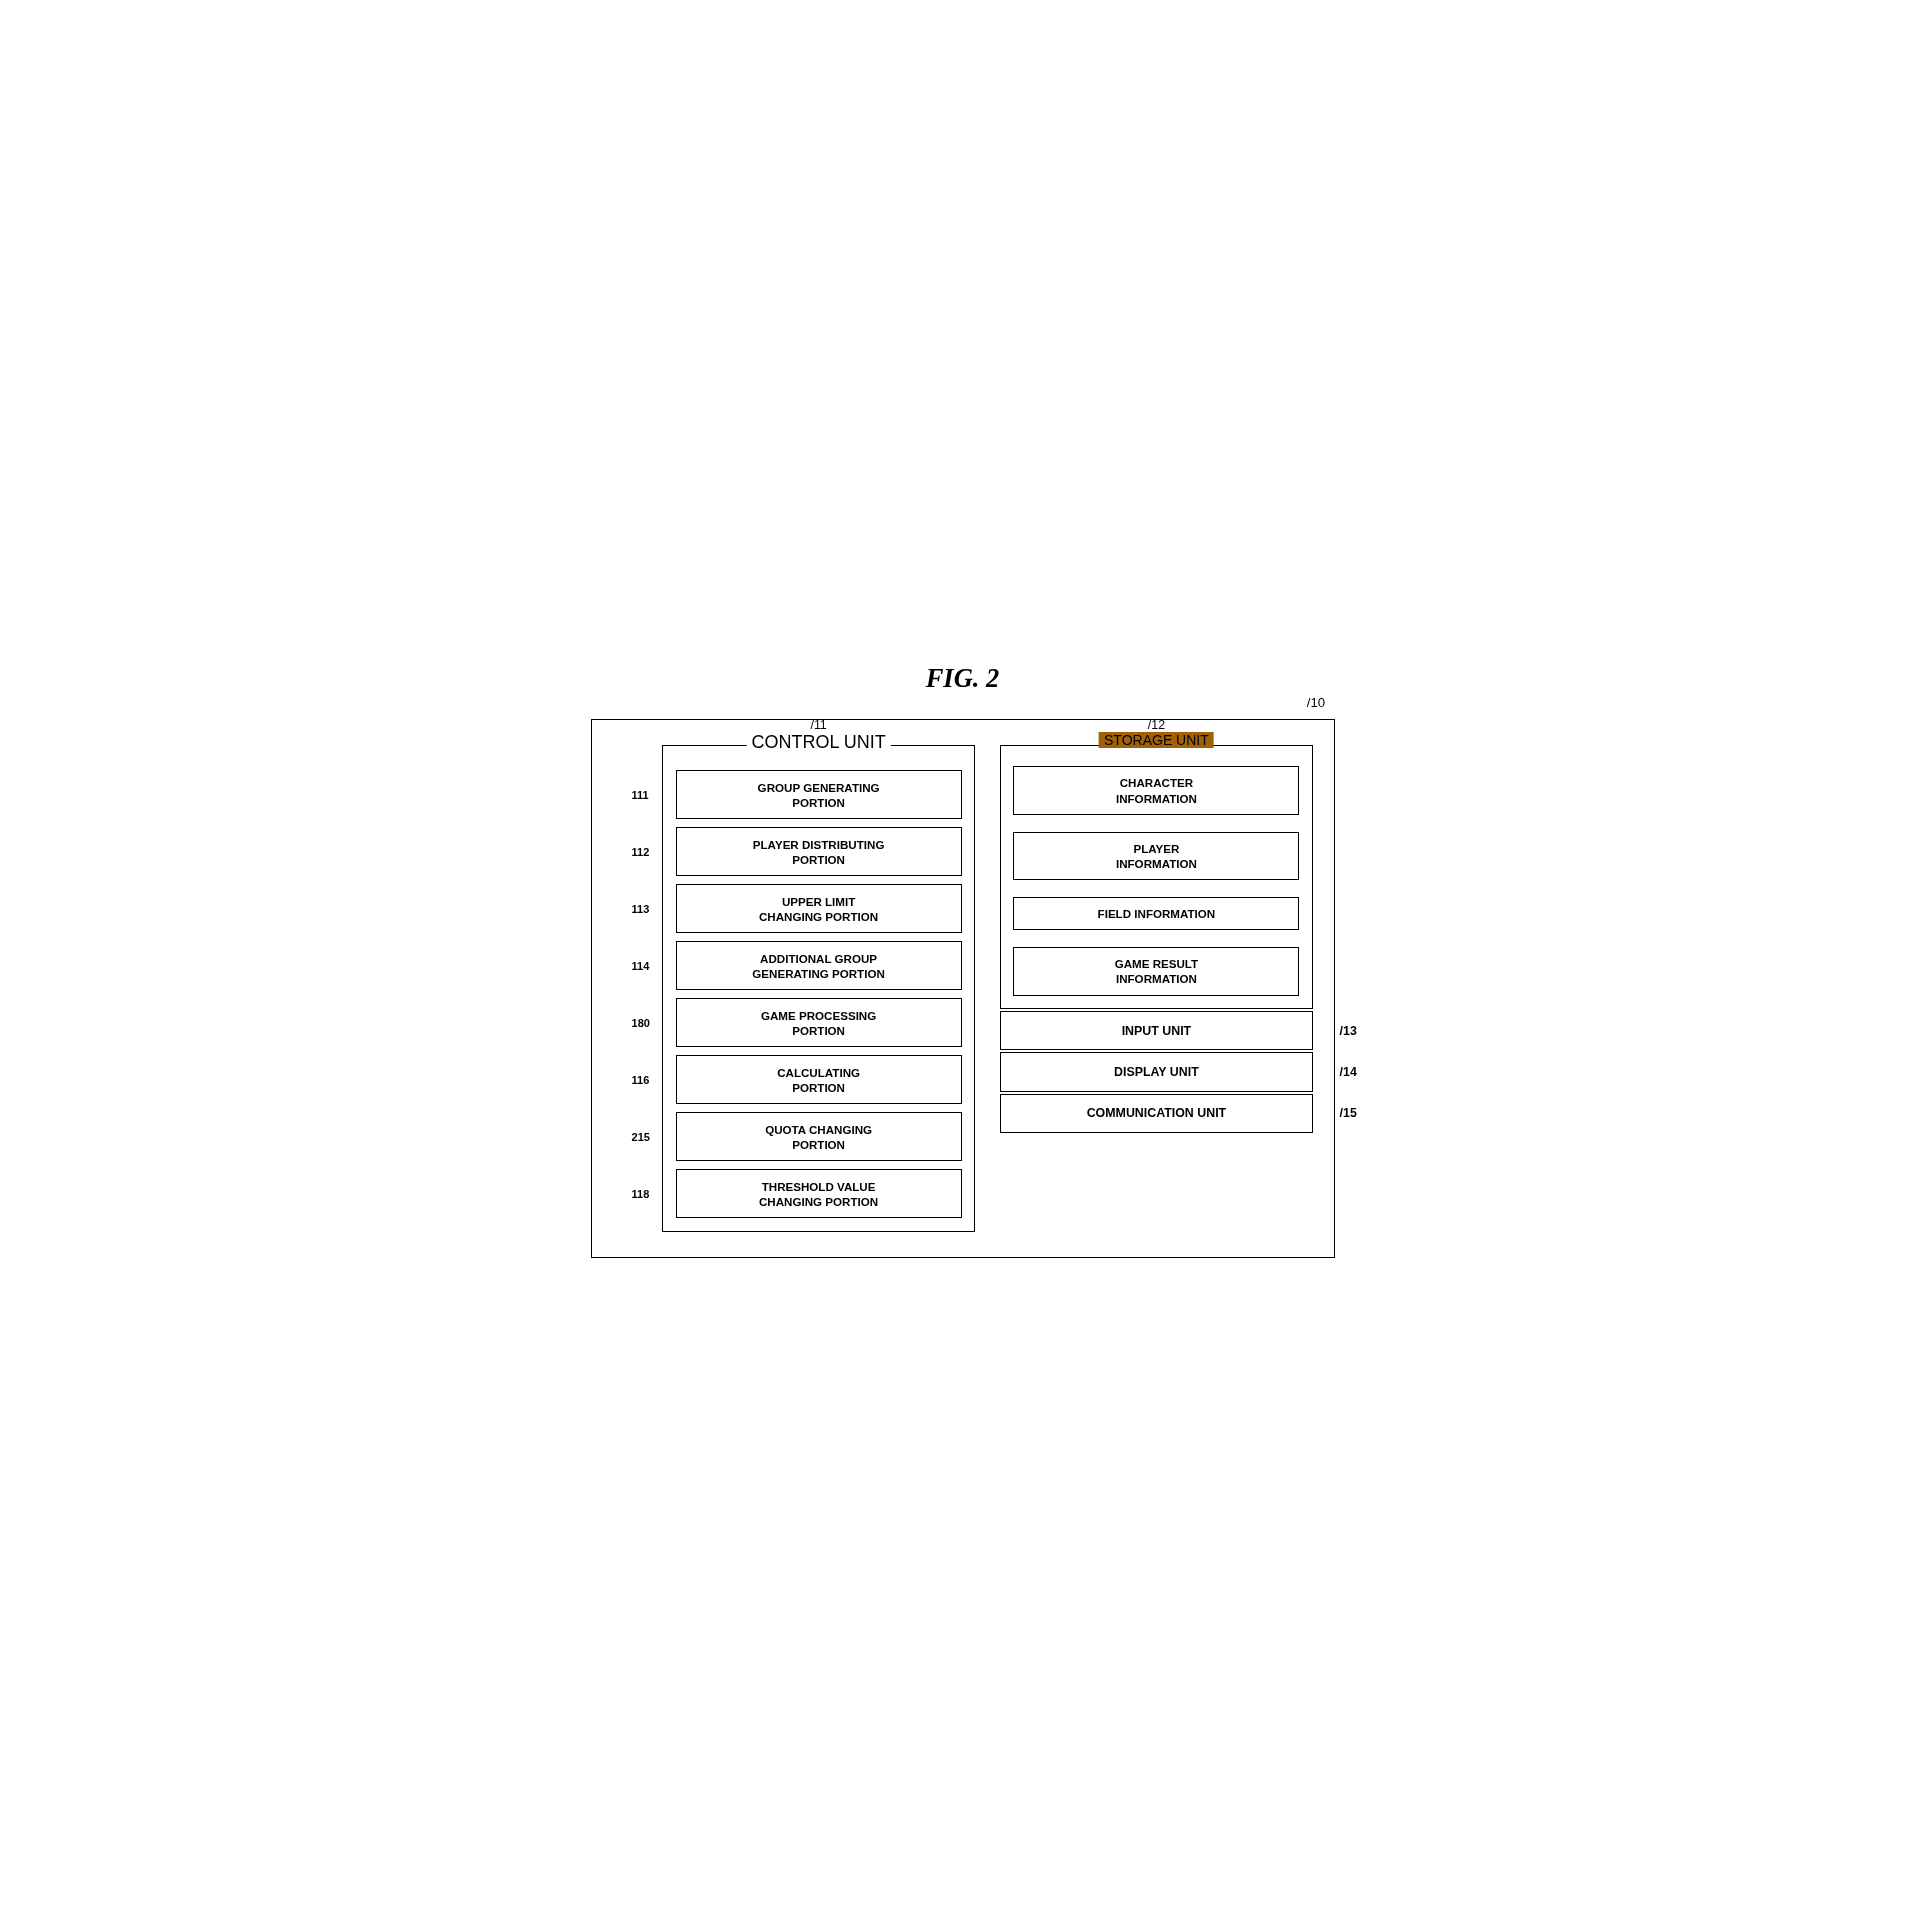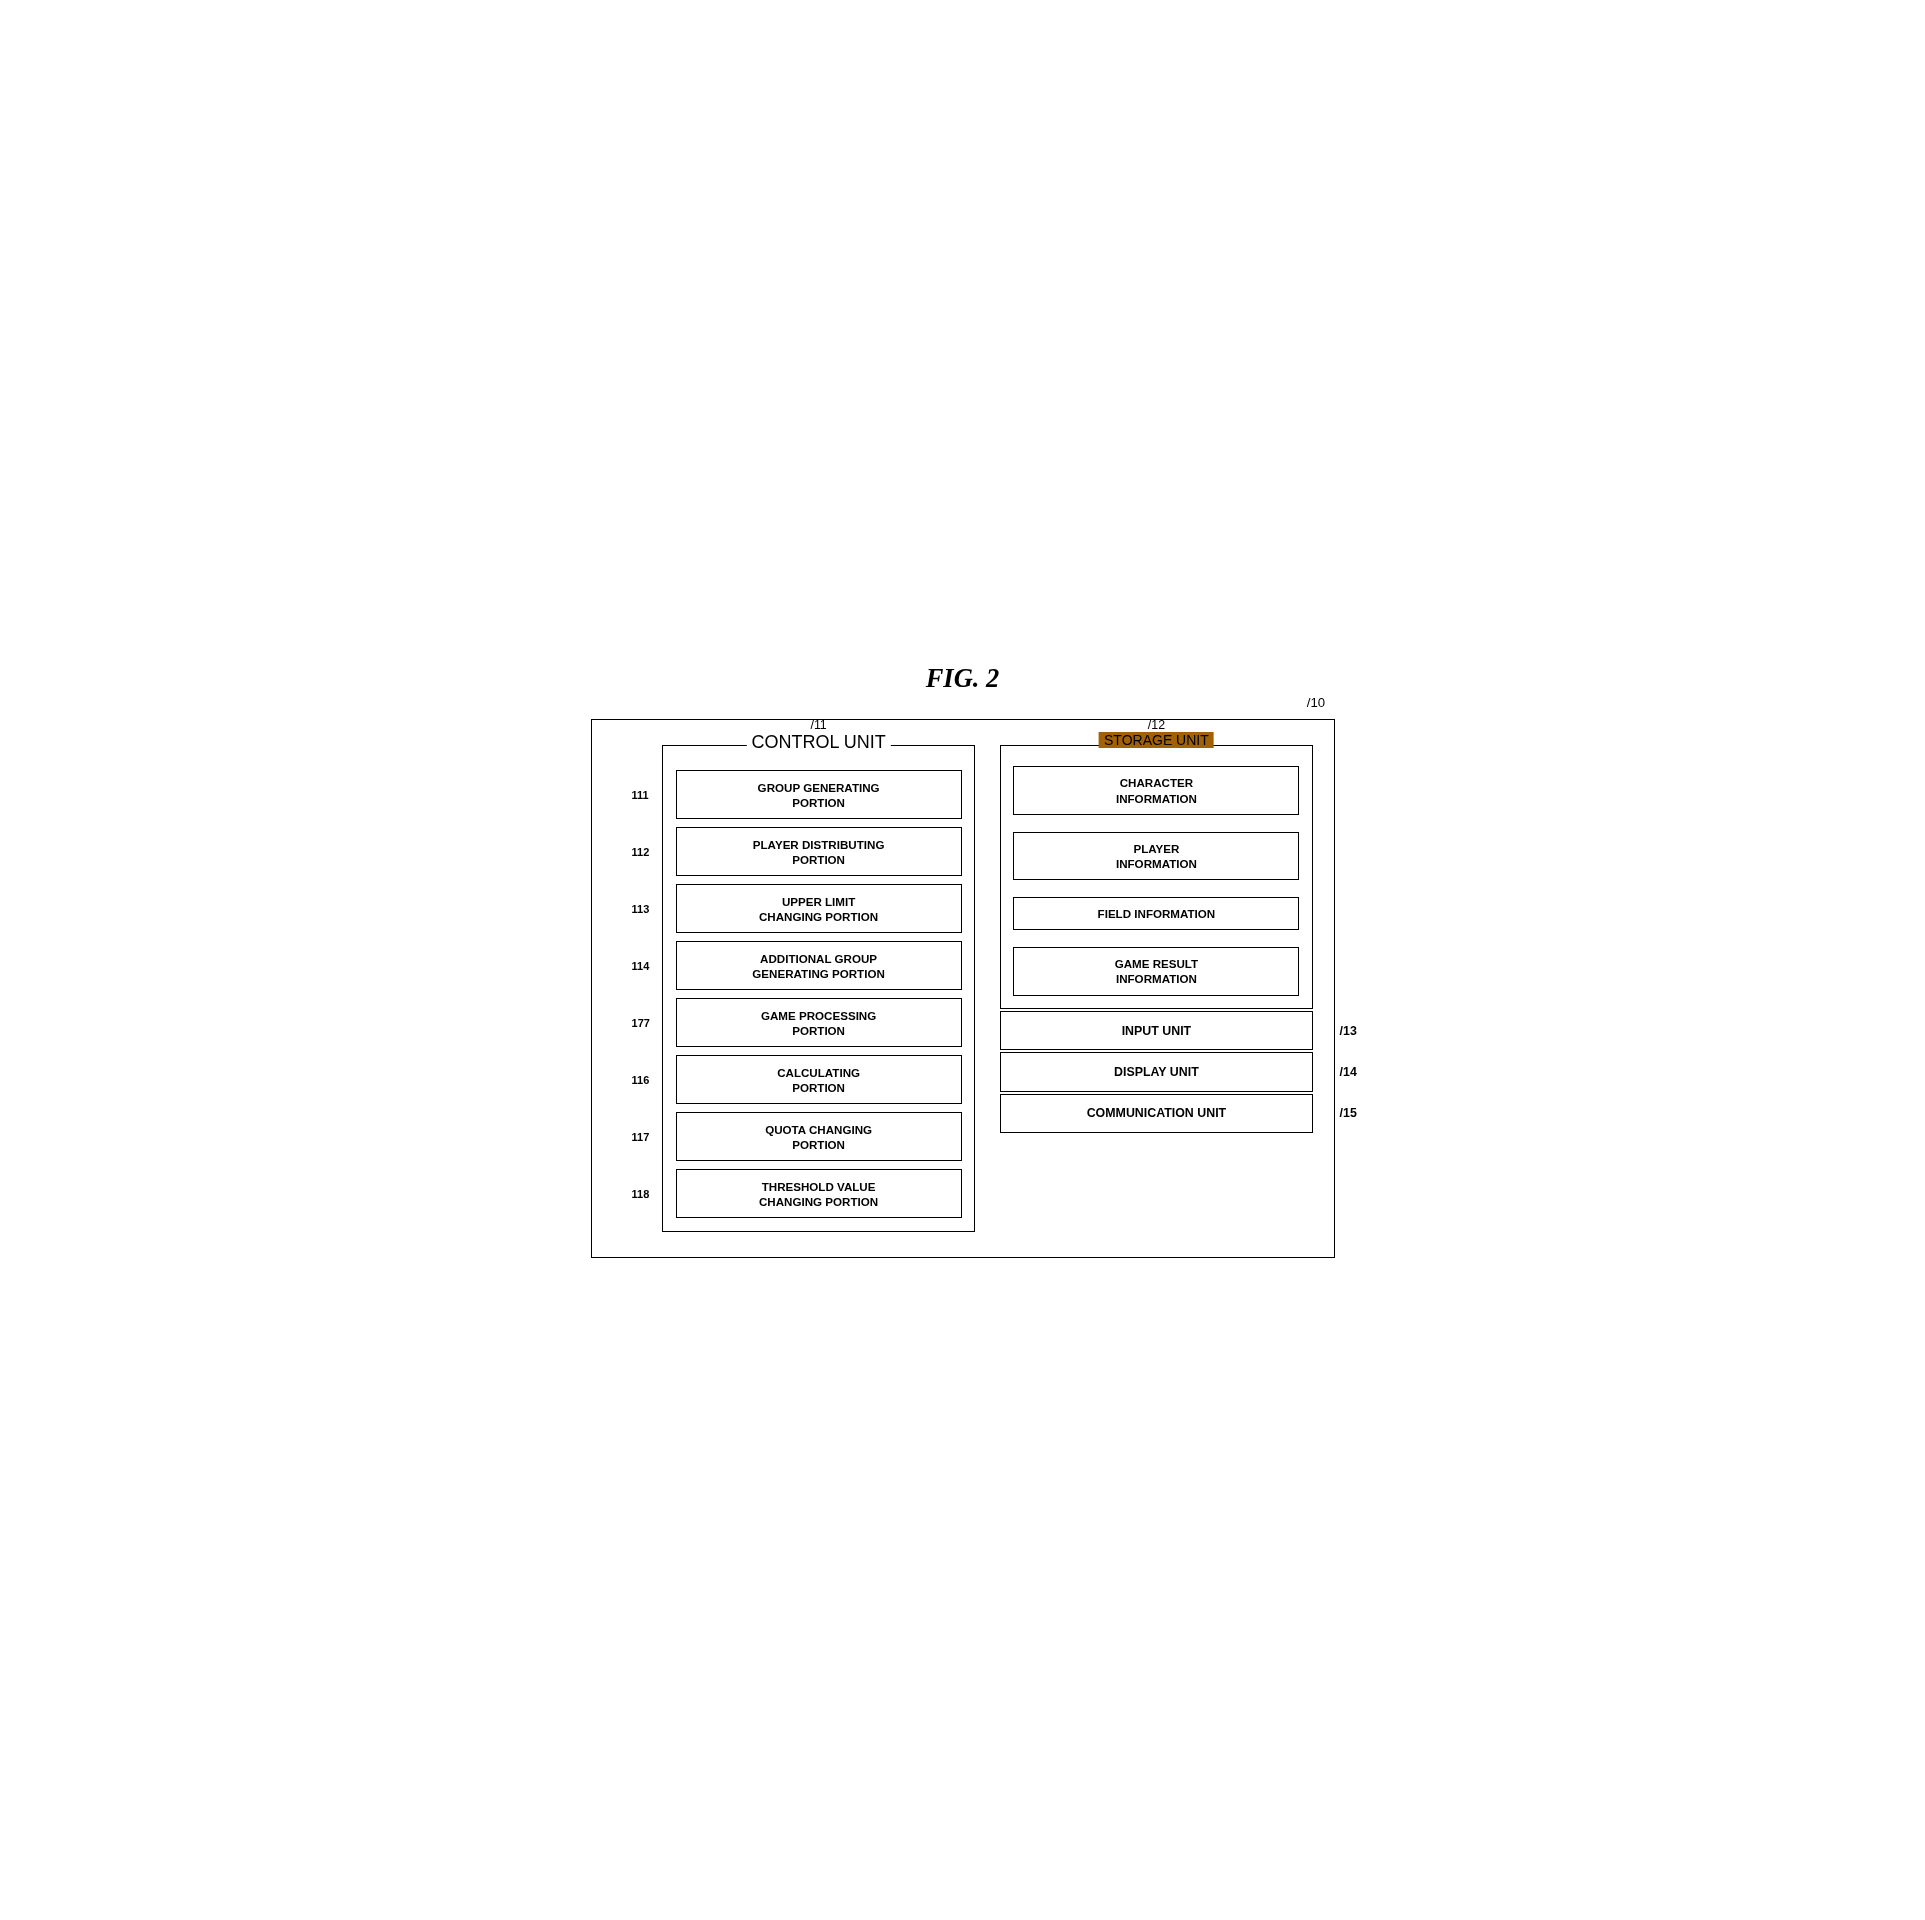--- a/index.html
+++ b/index.html
@@ -156,31 +156,31 @@
               <span class="side-label">113</span>
               <span>UPPER LIMIT<br>CHANGING PORTION</span>
             </div>
 
             <div class="sub-box" style="position:relative;">
               <span class="side-label">114</span>
               <span>ADDITIONAL GROUP<br>GENERATING PORTION</span>
             </div>
 
             <div class="sub-box" style="position:relative;">
-              <span class="side-label">177</span>
+              <span class="side-label">180</span>
               <span>GAME PROCESSING<br>PORTION</span>
             </div>
 
             <div class="sub-box" style="position:relative;">
               <span class="side-label">116</span>
               <span>CALCULATING<br>PORTION</span>
             </div>
 
             <div class="sub-box" style="position:relative;">
-              <span class="side-label">117</span>
+              <span class="side-label">215</span>
               <span>QUOTA CHANGING<br>PORTION</span>
             </div>
 
             <div class="sub-box" style="position:relative;">
               <span class="side-label">118</span>
               <span>THRESHOLD VALUE<br>CHANGING PORTION</span>
             </div>
 
           </div>
         </div>

